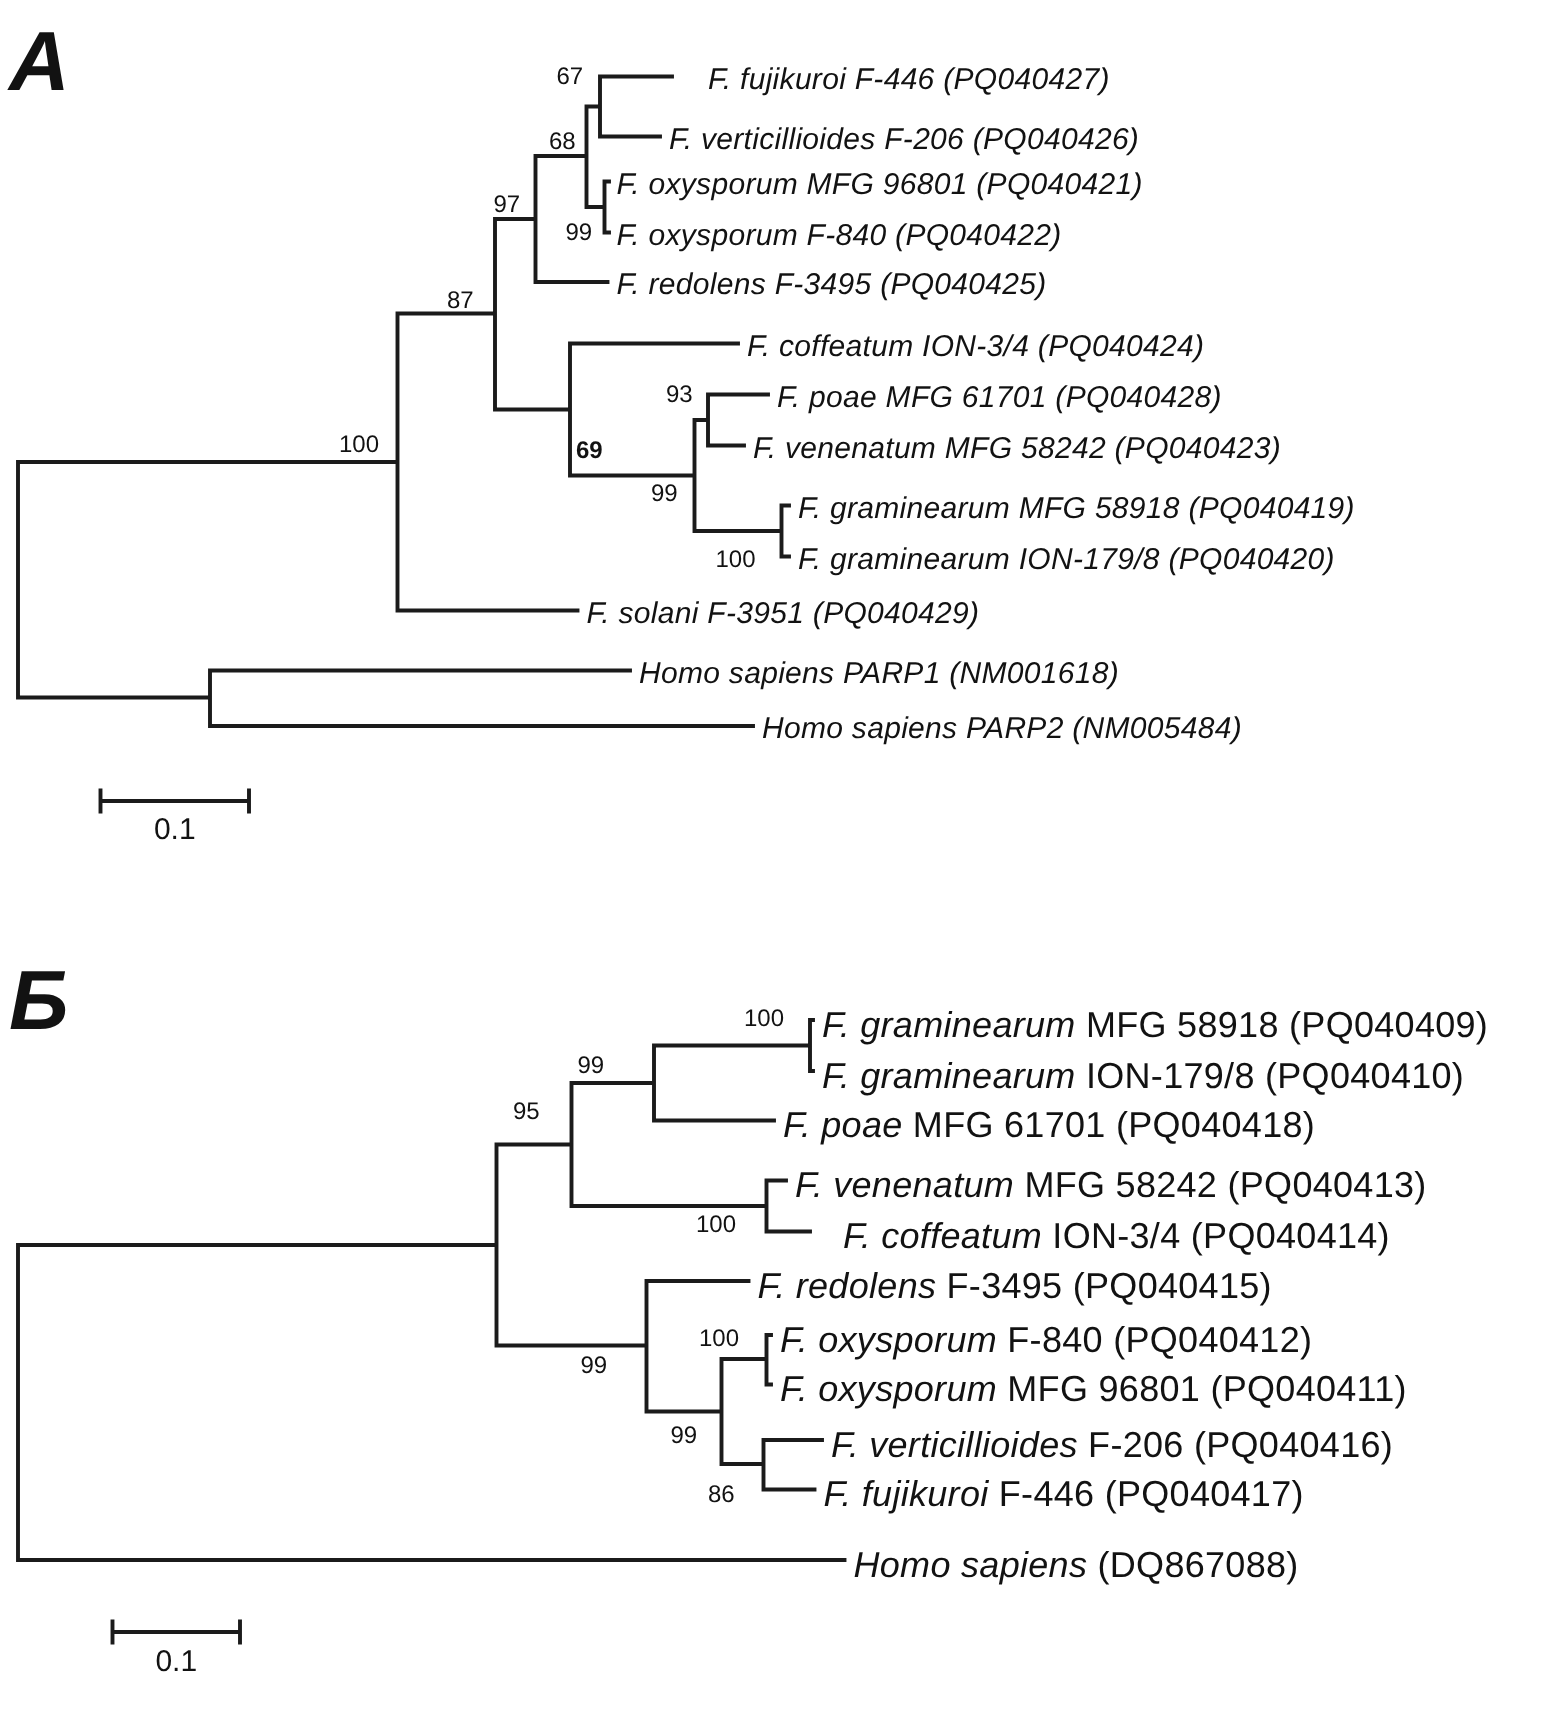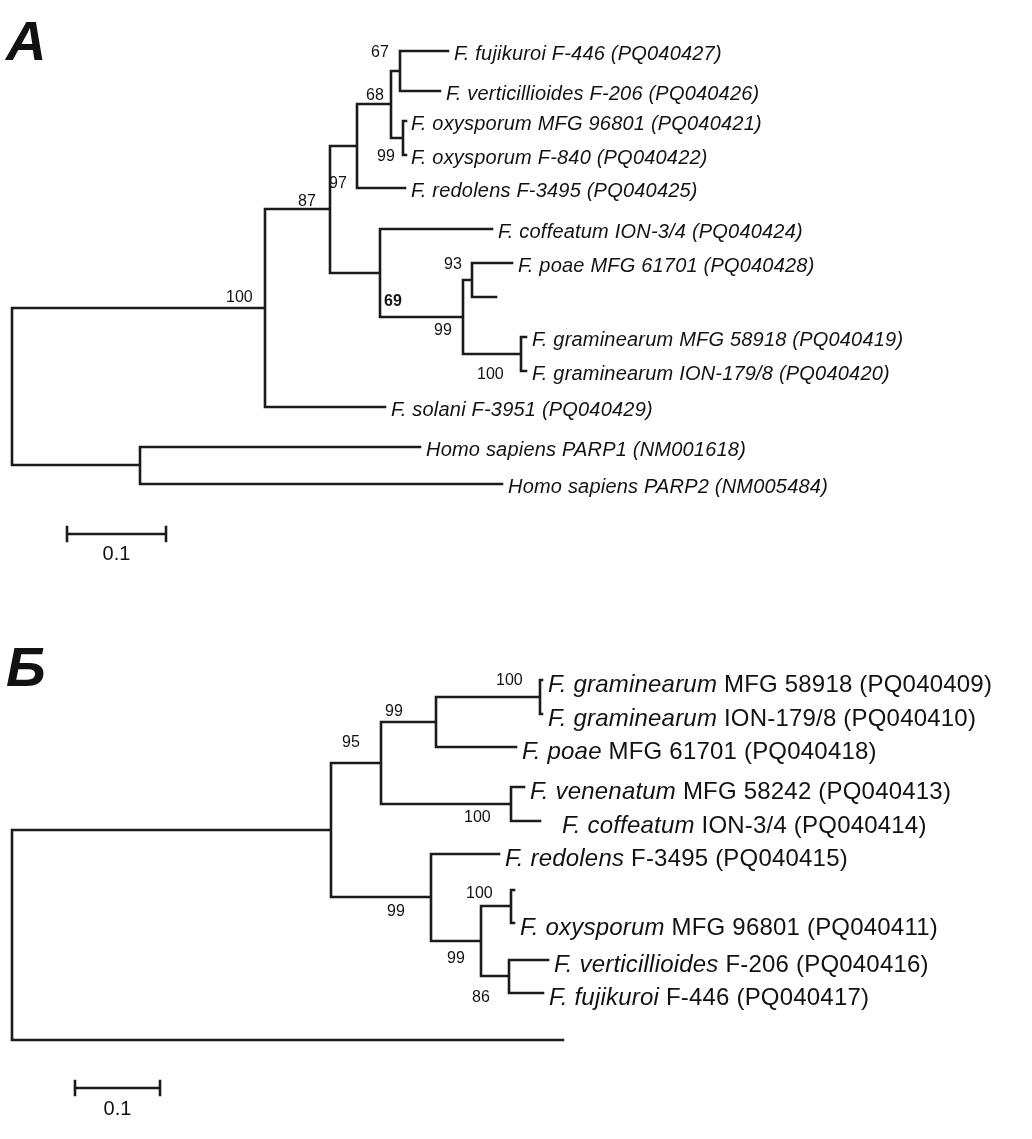--- a/index.html
+++ b/index.html
@@ -93,57 +93,60 @@
       M12 830 V1040 H563"></path>
 
     <path class="branch" d="
       M75 1088 H160
       M75 1081 V1095
       M160 1081 V1095"></path>
   </svg>
 
   <div class="lbl panel-label" style="left:6px; top:10px;">А</div>
 
-  <div class="lbl taxon" style="left:454px; top:42px;">F. fujikuroi F-446 (PQ040427)</div>
+  <div class="lbl taxon" style="left:472px; top:42px;">F. fujikuroi F-446 (PQ040427)</div>
   <div class="lbl taxon" style="left:446px; top:82px;">F. verticillioides F-206 (PQ040426)</div>
   <div class="lbl taxon" style="left:411px; top:112px;">F. oxysporum MFG 96801 (PQ040421)</div>
   <div class="lbl taxon" style="left:411px; top:146px;">F. oxysporum F-840 (PQ040422)</div>
   <div class="lbl taxon" style="left:411px; top:179px;">F. redolens F-3495 (PQ040425)</div>
   <div class="lbl taxon" style="left:498px; top:220px;">F. coffeatum ION-3/4 (PQ040424)</div>
   <div class="lbl taxon" style="left:518px; top:254px;">F. poae MFG 61701 (PQ040428)</div>
+  <div class="lbl taxon" style="left:502px; top:288px;">F. venenatum MFG 58242 (PQ040423)</div>
   <div class="lbl taxon" style="left:532px; top:328px;">F. graminearum MFG 58918 (PQ040419)</div>
   <div class="lbl taxon" style="left:532px; top:362px;">F. graminearum ION-179/8 (PQ040420)</div>
   <div class="lbl taxon" style="left:391px; top:398px;">F. solani F-3951 (PQ040429)</div>
   <div class="lbl taxon" style="left:426px; top:438px;">Homo sapiens PARP1 (NM001618)</div>
   <div class="lbl taxon" style="left:508px; top:475px;">Homo sapiens PARP2 (NM005484)</div>
 
   <div class="lbl bs" style="left:371px; top:43px;">67</div>
   <div class="lbl bs" style="left:366px; top:86px;">68</div>
-  <div class="lbl bs" style="left:329px; top:128px;margin-top:46px;">97</div>
+  <div class="lbl bs" style="left:329px; top:128px;">97</div>
   <div class="lbl bs" style="left:377px; top:147px;">99</div>
   <div class="lbl bs" style="left:298px; top:192px;">87</div>
   <div class="lbl bs" style="left:226px; top:288px;">100</div>
   <div class="lbl bs" style="left:384px; top:292px;font-weight:bold;">69</div>
   <div class="lbl bs" style="left:444px; top:255px;">93</div>
   <div class="lbl bs" style="left:434px; top:321px;">99</div>
   <div class="lbl bs" style="left:477px; top:365px;">100</div>
 
   <div class="lbl scale-label" style="left:67px; top:542px; width:99px;">0.1</div>
 
   <div class="lbl panel-label" style="left:6px; top:636px;">Б</div>
 
   <div class="lbl taxon-b" style="left:548px; top:671px;"><span class="sp">F. graminearum</span><span class="rest"> MFG 58918 (PQ040409)</span></div>
   <div class="lbl taxon-b" style="left:548px; top:705px;"><span class="sp">F. graminearum</span><span class="rest"> ION-179/8 (PQ040410)</span></div>
   <div class="lbl taxon-b" style="left:522px; top:738px;"><span class="sp">F. poae</span><span class="rest"> MFG 61701 (PQ040418)</span></div>
   <div class="lbl taxon-b" style="left:530px; top:778px;"><span class="sp">F. venenatum</span><span class="rest"> MFG 58242 (PQ040413)</span></div>
   <div class="lbl taxon-b" style="left:546px; top:812px;margin-left:16px;"><span class="sp">F. coffeatum</span><span class="rest"> ION-3/4 (PQ040414)</span></div>
   <div class="lbl taxon-b" style="left:505px; top:845px;"><span class="sp">F. redolens</span><span class="rest"> F-3495 (PQ040415)</span></div>
+  <div class="lbl taxon-b" style="left:520px; top:881px;"><span class="sp">F. oxysporum</span><span class="rest"> F-840 (PQ040412)</span></div>
   <div class="lbl taxon-b" style="left:520px; top:914px;"><span class="sp">F. oxysporum</span><span class="rest"> MFG 96801 (PQ040411)</span></div>
   <div class="lbl taxon-b" style="left:554px; top:951px;"><span class="sp">F. verticillioides</span><span class="rest"> F-206 (PQ040416)</span></div>
   <div class="lbl taxon-b" style="left:549px; top:984px;"><span class="sp">F. fujikuroi</span><span class="rest"> F-446 (PQ040417)</span></div>
+  <div class="lbl taxon-b" style="left:569px; top:1031px;"><span class="sp">Homo sapiens</span><span class="rest"> (DQ867088)</span></div>
 
   <div class="lbl bs" style="left:496px; top:671px;">100</div>
   <div class="lbl bs" style="left:385px; top:702px;">99</div>
   <div class="lbl bs" style="left:342px; top:733px;">95</div>
   <div class="lbl bs" style="left:464px; top:808px;">100</div>
   <div class="lbl bs" style="left:387px; top:902px;">99</div>
   <div class="lbl bs" style="left:466px; top:884px;">100</div>
   <div class="lbl bs" style="left:447px; top:949px;">99</div>
   <div class="lbl bs" style="left:472px; top:988px;">86</div>
 

